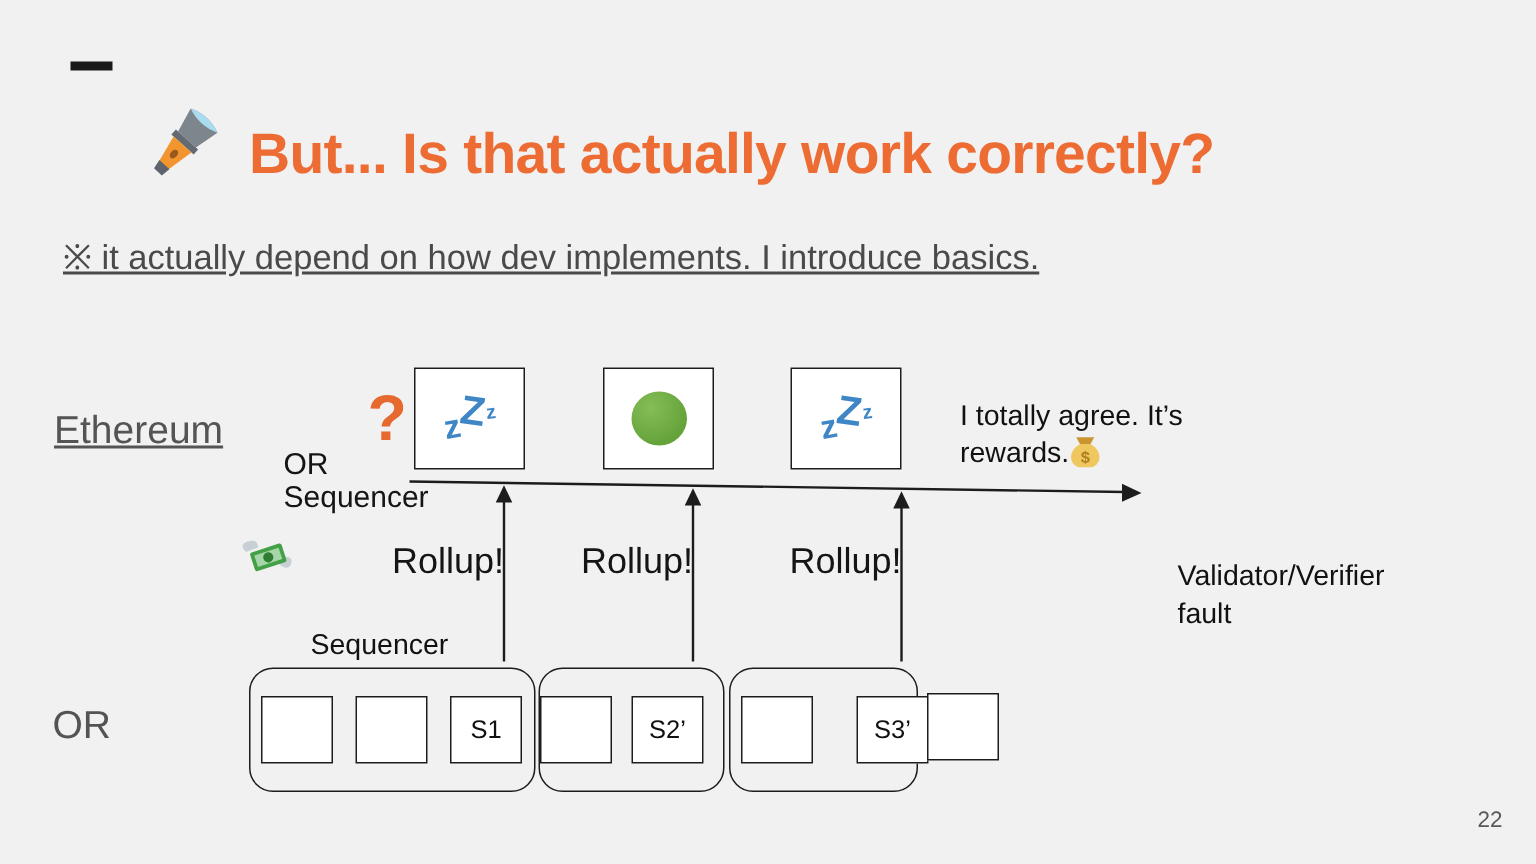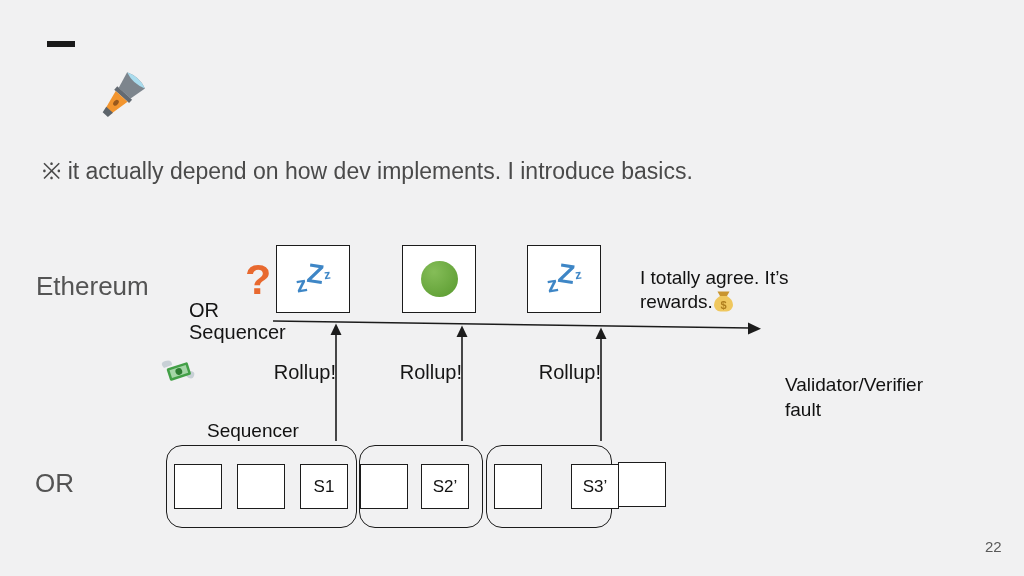--- a/index.html
+++ b/index.html
@@ -5,43 +5,43 @@
   * { margin:0; padding:0; box-sizing:border-box; }
   html,body { width:1024px; height:576px; }
   body { font-family:"Liberation Sans", sans-serif; }
   .slide { position:relative; width:1024px; height:576px; background:#F1F1F2; overflow:hidden; }
 
   .top-dash { position:absolute; left:47px; top:41px; width:28px; height:6px; background:#1a1a1a; }
 
   .title-icon { position:absolute; left:95px; top:68px; }
   .slide-title { position:absolute; left:166px; top:82px; font-size:38px; font-weight:bold;
                  color:#ED6C33; letter-spacing:-0.5px; }
-  .slide-subtitle { position:absolute; left:42px; top:154px; font-size:23px; color:#4A4A4A; }
+  .slide-subtitle { position:absolute; left:42px; top:154px; font-size:23px; color:#4A4A4A;text-decoration:underline; }
 
-  .lbl-ethereum { position:absolute; left:36px; top:271px; font-size:26px; color:#545454; }
+  .lbl-ethereum { position:absolute; left:36px; top:271px; font-size:26px; color:#545454;text-decoration:underline; }
   .lbl-or { position:absolute; left:35px; top:468px; font-size:26px; color:#545454; }
   .lbl-contract { position:absolute; left:189px; top:299px; font-size:20px; color:#151515; line-height:22px; }
   .q-mark { position:absolute; left:245px; top:255px; font-size:43px; font-weight:800; color:#E8692F; }
 
   .tl-box { position:absolute; top:245px; width:74px; height:68px; background:#fff;
             border:1.5px solid #1c1c1c; display:flex; align-items:center; justify-content:center; }
   .tl-box.b1 { left:276px; }
   .tl-box.b2 { left:402px; }
   .tl-box.b3 { left:527px; }
 
   .zzz { color:#3E86C6; font-weight:bold; white-space:nowrap; }
   .zzz i { font-style:normal; display:inline-block; }
   .zzz .z1 { font-size:22px; transform:translateY(4px) rotate(-10deg); }
   .zzz .z2 { font-size:27px; transform:translateY(-5px) rotate(8deg); }
   .zzz .z3 { font-size:13px; transform:translateY(-9px) rotate(-6deg); }
 
   .green-dot { width:37px; height:36px; border-radius:50%;
                background:radial-gradient(circle at 35% 30%, #85bd58, #63a238 75%); }
 
-  .rollup { position:absolute; top:361px; font-size:20px; color:#151515;margin-left:14px; }
+  .rollup { position:absolute; top:361px; font-size:24px; color:#151515;margin-left:14px; }
   .rollup.r1 { right:688px; } 
   .rollup.r2 { right:562px; } 
   .rollup.r3 { right:423px; } 
 
   .agree { position:absolute; left:604px; top:266px; font-size:19px; color:#111; line-height:24px; width:180px;margin-left:36px; }
   .seq-icon { position:absolute; left:160px; top:353px; }
   .lbl-sequencer { position:absolute; left:183px; top:420px; font-size:19px; color:#111;margin-left:24px; }
 
   .validator { position:absolute; left:737px; top:372px; font-size:19px; color:#111; line-height:25px; width:190px;margin-left:48px; }
   .validator .u { text-decoration:underline; }
@@ -71,20 +71,21 @@
       <g transform="rotate(42 27 28)">
         <path d="M15 7 Q27 2 39 7 L35 24 L19 24 Z" fill="#7d858d"></path>
         <path d="M15 7 Q27 12 39 7 Q27 2 15 7 Z" fill="#a9dcee"></path>
         <rect x="17" y="24" width="20" height="4.5" fill="#636a72"></rect>
         <path d="M19 28.5 L35 28.5 L31 48 Q27 50 23 48 Z" fill="#f2952f"></path>
         <path d="M22.5 46.5 L31.5 46.5 L30.5 53 L23.5 53 Z" fill="#5d646b"></path>
         <ellipse cx="27" cy="37" rx="2.3" ry="3.3" fill="#99591d"></ellipse>
       </g>
     </svg>
   </span>
+  <h1 class="slide-title">But... Is that actually work correctly?</h1>
 
   <div class="slide-subtitle">※ it actually depend on how dev implements. I introduce basics.</div>
 
   <div class="lbl-ethereum">Ethereum</div>
   <div class="lbl-or">OR</div>
 
   <div class="lbl-contract">
     <div>OR</div>
     <div>Sequencer</div>
   </div>

